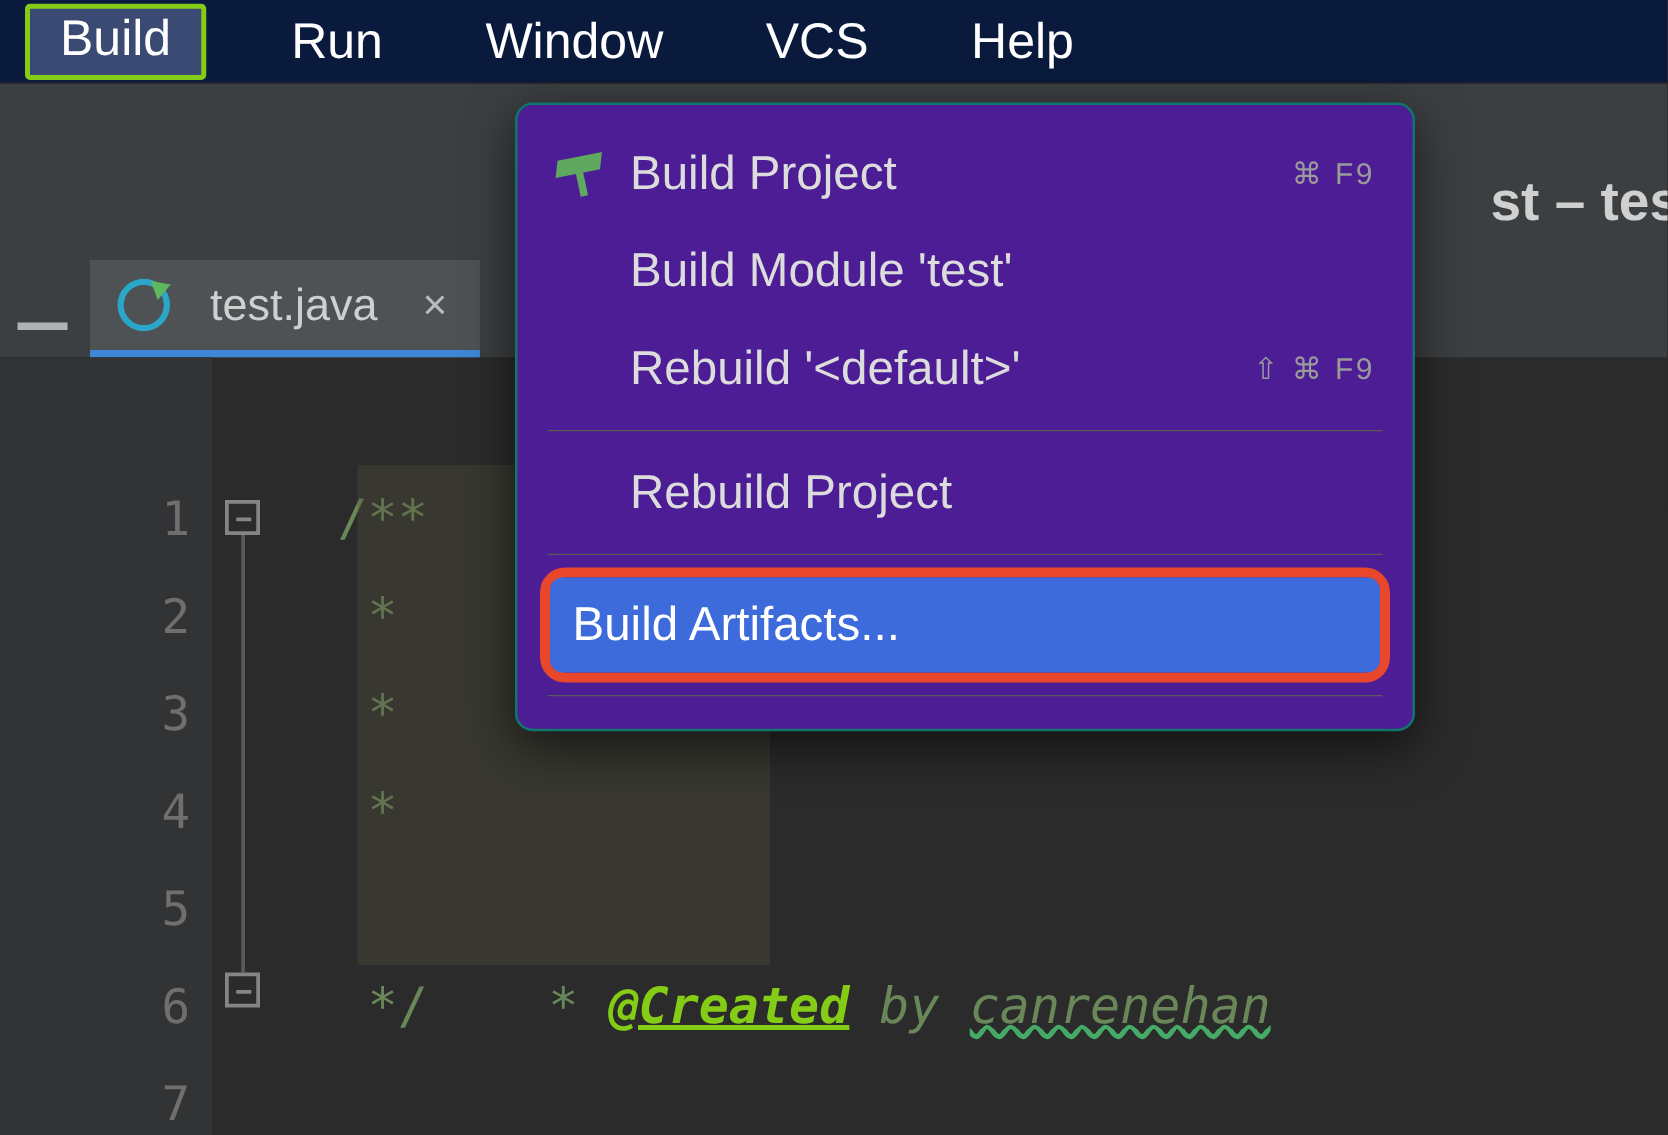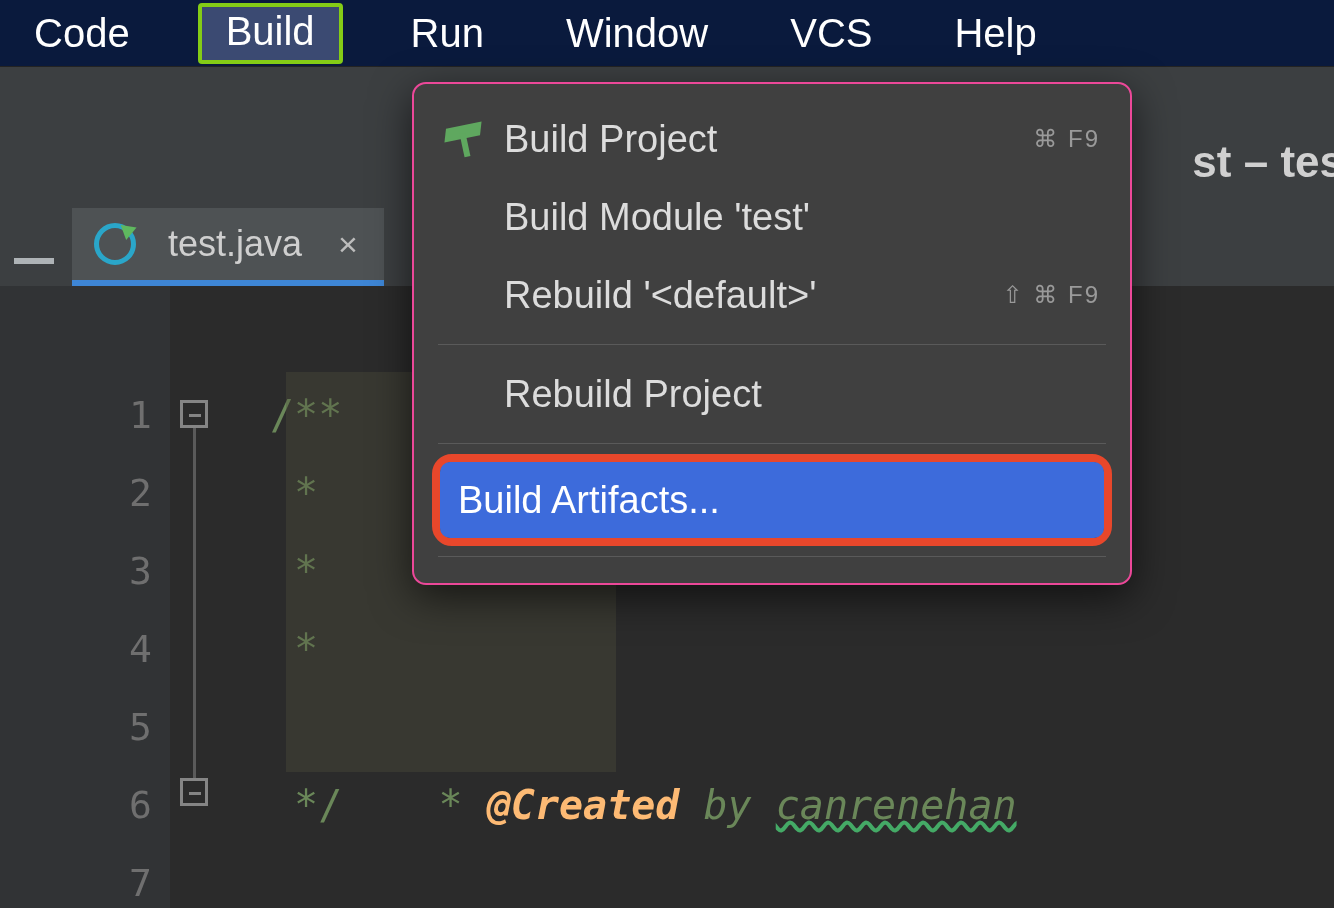--- a/index.html
+++ b/index.html
@@ -177,32 +177,32 @@
   .overlay-dim {
     position: absolute;
     left: 116px;
     top: 86px;
     width: 330px;
     height: 400px;
     background: rgba(80,80,60,0.35);
     pointer-events: none;
   }
   .c-comment { color: #6a8759; }
-  .c-tag { color: #fdba74; font-style: italic; font-weight: 600; }
+  .c-tag { color: #84cc16; font-style: italic; font-weight: 600; text-decoration: underline; }
   .c-ital { color: #6a8759; font-style: italic; }
   .c-link { color: #6a8759; font-style: italic; text-decoration: underline wavy #4a6; }
 
   
   .dropdown {
     position: absolute;
     left: 412px;
     top: 82px;
     width: 720px;
-    background: #404040;
-    border: 2px solid #ec4899;
+    background: #4c1d95;
+    border: 2px solid #0f766e;
     border-radius: 14px;
     box-shadow: 0 12px 40px rgba(0,0,0,0.6);
     z-index: 20;
     padding: 16px 0;
   }
   .dd-item {
     display: flex;
     align-items: center;
     height: 78px;
     padding: 0 30px 0 30px;
@@ -254,21 +254,20 @@
     width: 6px; height: 24px;
     background: #5fa85f;
     transform: rotate(-12deg);
   }
   .dd-icon-spacer { width: 40px; display: inline-block; }
 </style>
 </head>
 <body>
 
 <div class="menubar">
-  <span class="menu-item">Code</span>
   <span class="menu-item active menu-highlight">Build</span>
   <span class="menu-item">Run</span>
   <span class="menu-item">Window</span>
   <span class="menu-item">VCS</span>
   <span class="menu-item">Help</span>
 </div>
 
 <div class="toolbar-strip">
   <div class="title-fragment">st – tes</div>
   <div class="collapse-dash"></div>

